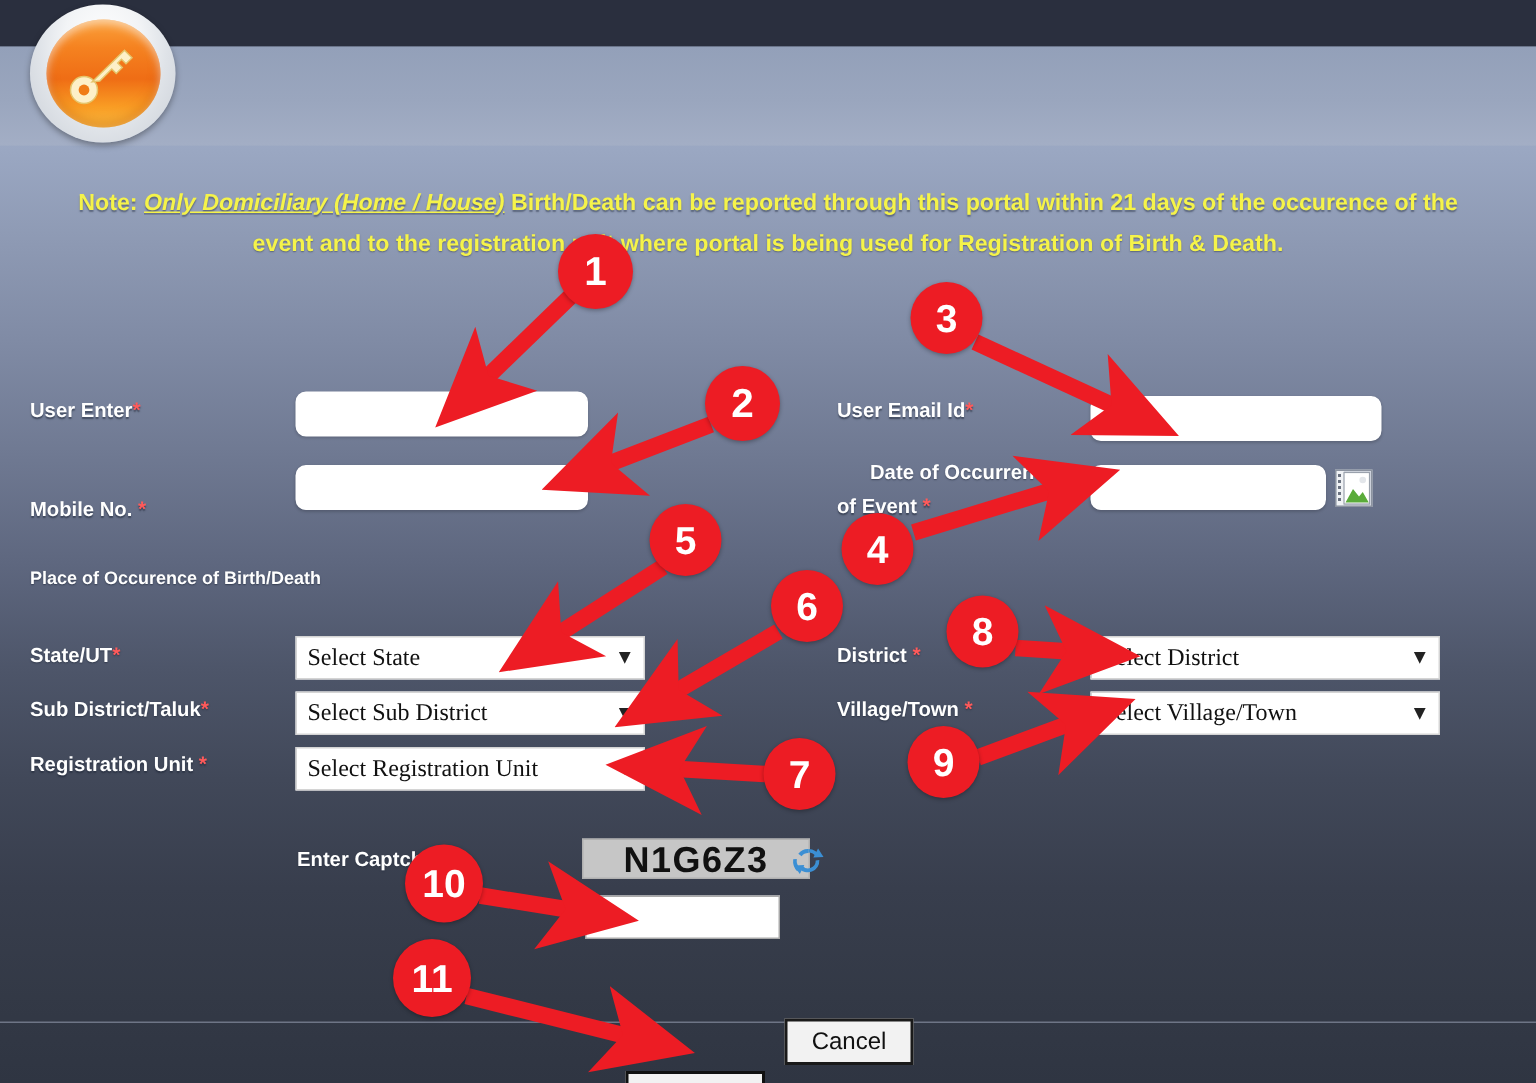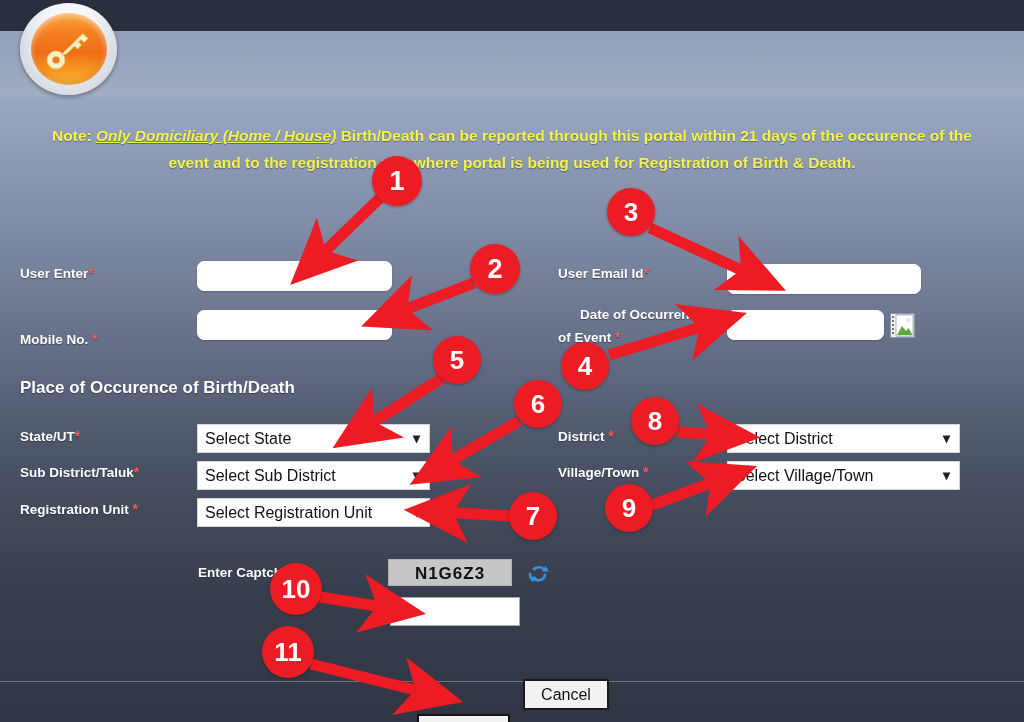--- a/index.html
+++ b/index.html
@@ -120,39 +120,39 @@
     box-shadow: 0 1px 2px rgba(0,0,0,0.18);
   }
 
   .selbox {
     position: absolute;
     background: #ffffff;
     border: 1px solid #d4d4d4;
     height: 29px;
     font-size: 16px;
     color: #111;
-    font-family: Liberation Sans, sans-serif;
+    font-family: Liberation Serif, serif;
     padding-left: 7px;
     line-height: 27px;
     white-space: nowrap;
     overflow: hidden;
   }
   .selbox .chev {
     position: absolute;
     right: 9px; top: 0;
     line-height: 27px;
     font-size: 14px;
     color: #222;
     font-weight: bold;
   }
 
   #section-heading {
     position: absolute;
     left: 20px; top: 378px;
-    font-size: 17px;
+    font-size: 12px;
     font-weight: bold;
     color: #ffffff;
     text-shadow: 0 1px 1px rgba(30,38,55,0.6);
   }
 
   
   #date-img-icon {
     position: absolute;
     left: 890px; top: 313px;
     width: 25px; height: 25px;
@@ -166,26 +166,26 @@
     position: absolute;
     left: 198px; top: 565px;
     font-size: 13.5px;
     font-weight: bold;
     color: #ffffff;
     text-shadow: 0 1px 1px rgba(30,38,55,0.6);
   }
   #captcha-box {
     position: absolute;
     left: 388px; top: 559px;
-    width: 124px; height: 27px;
+    width: 152px; height: 27px;
     background: #c6c6c6;
     border: 1px solid #b0b0b0;
     text-align: center;
     line-height: 27px;
-    font-size: 17px;
+    font-size: 24px;
     font-weight: bold;
     color: #111;
     letter-spacing: 1px;
   }
   #captcha-refresh {
     position: absolute;
     left: 528px; top: 563px;
     width: 22px; height: 22px;
     cursor: pointer;
   }

